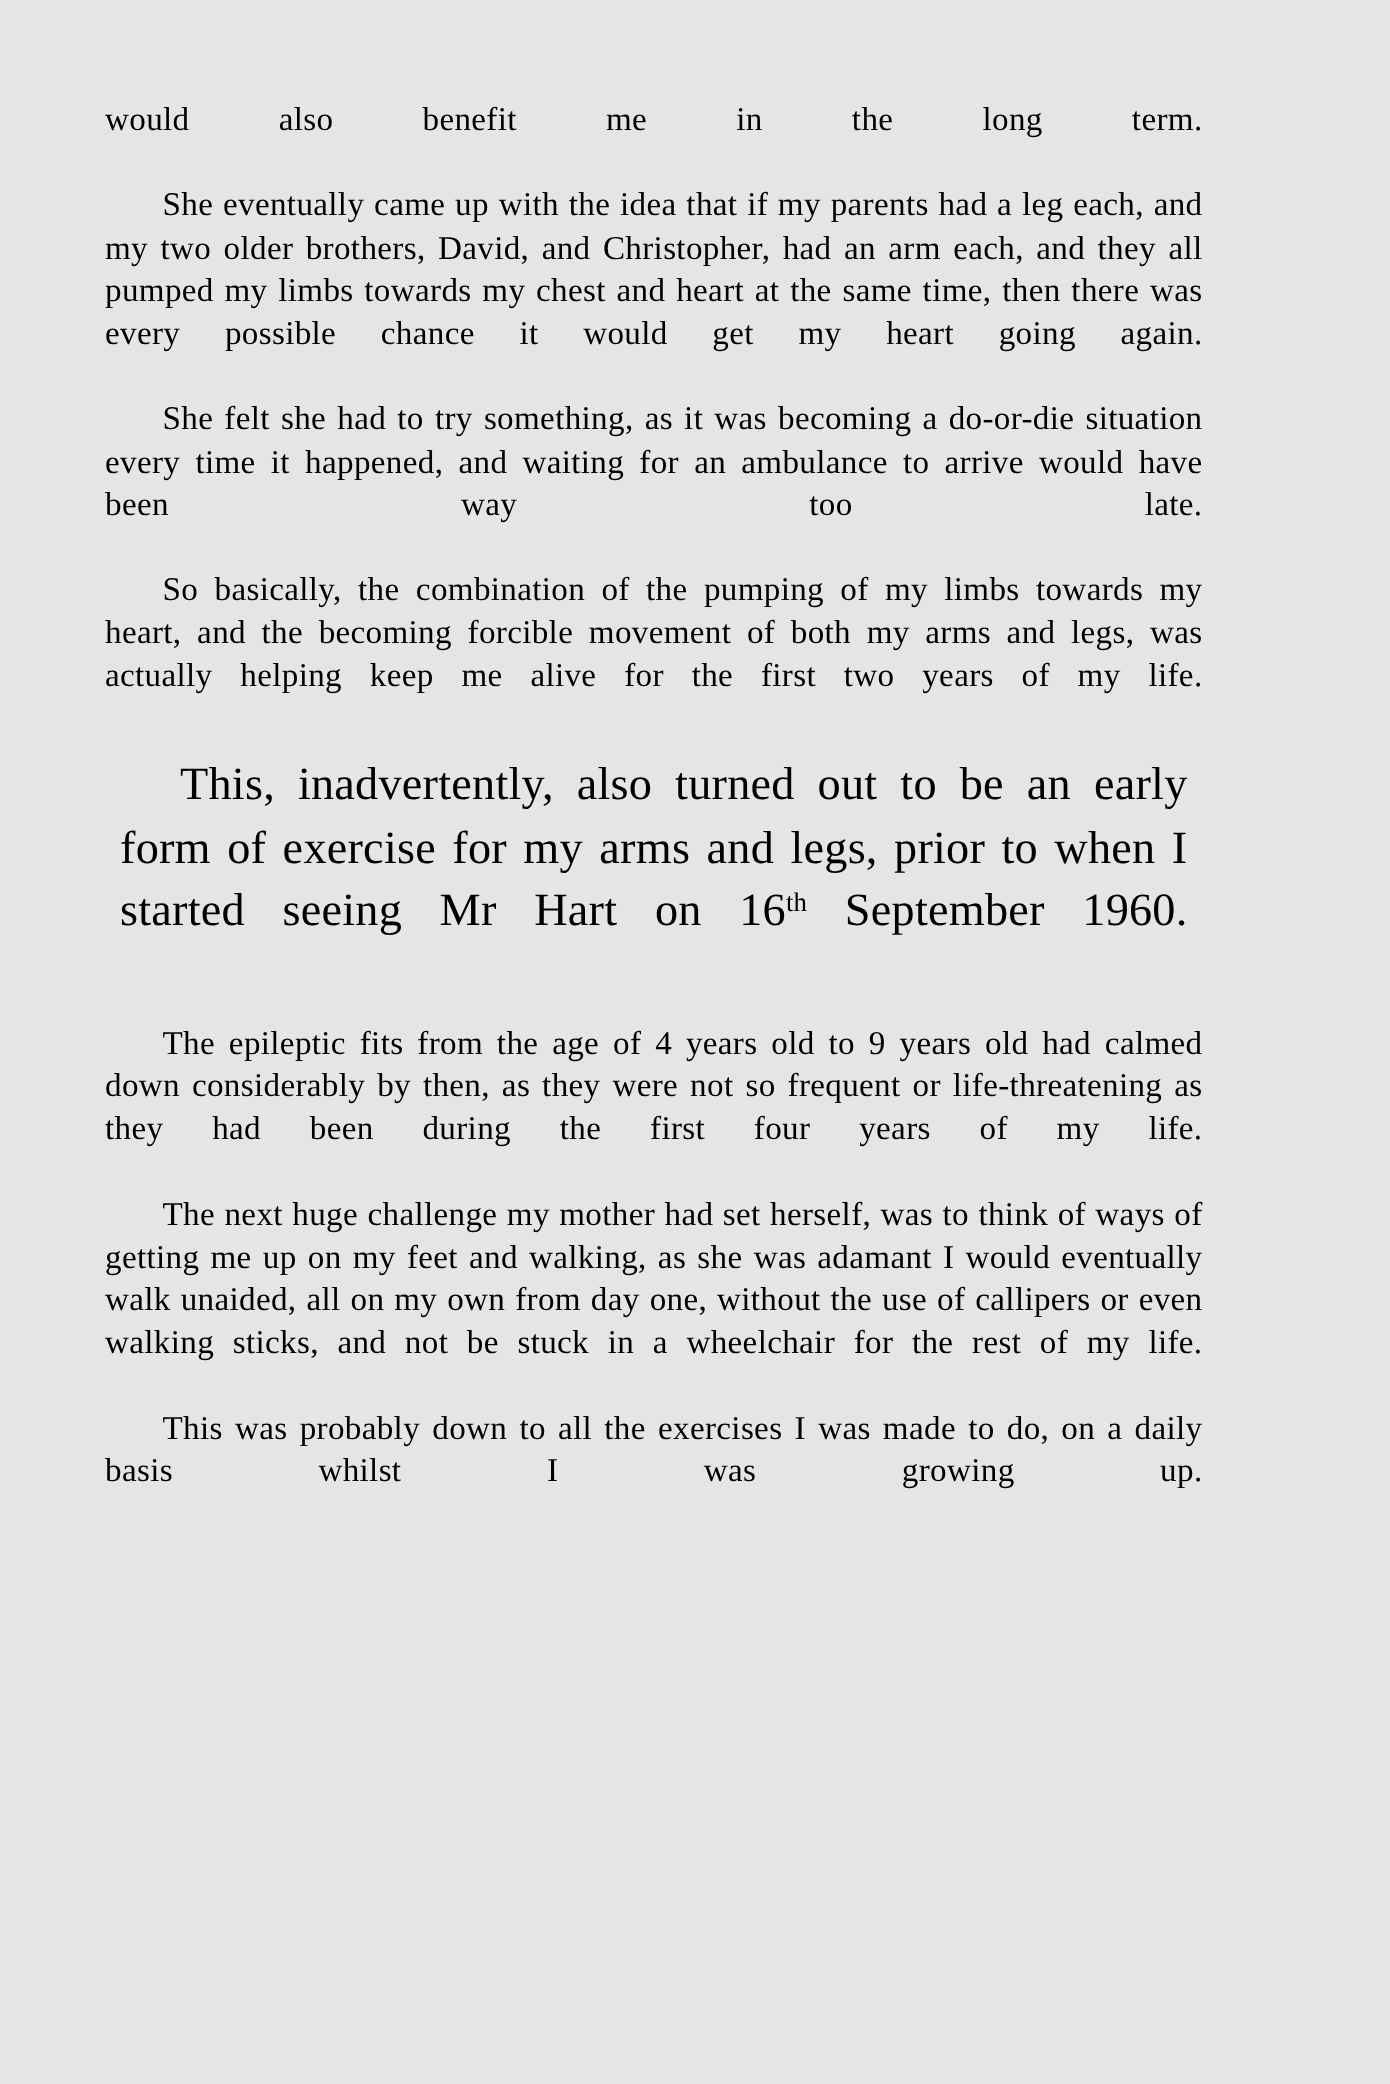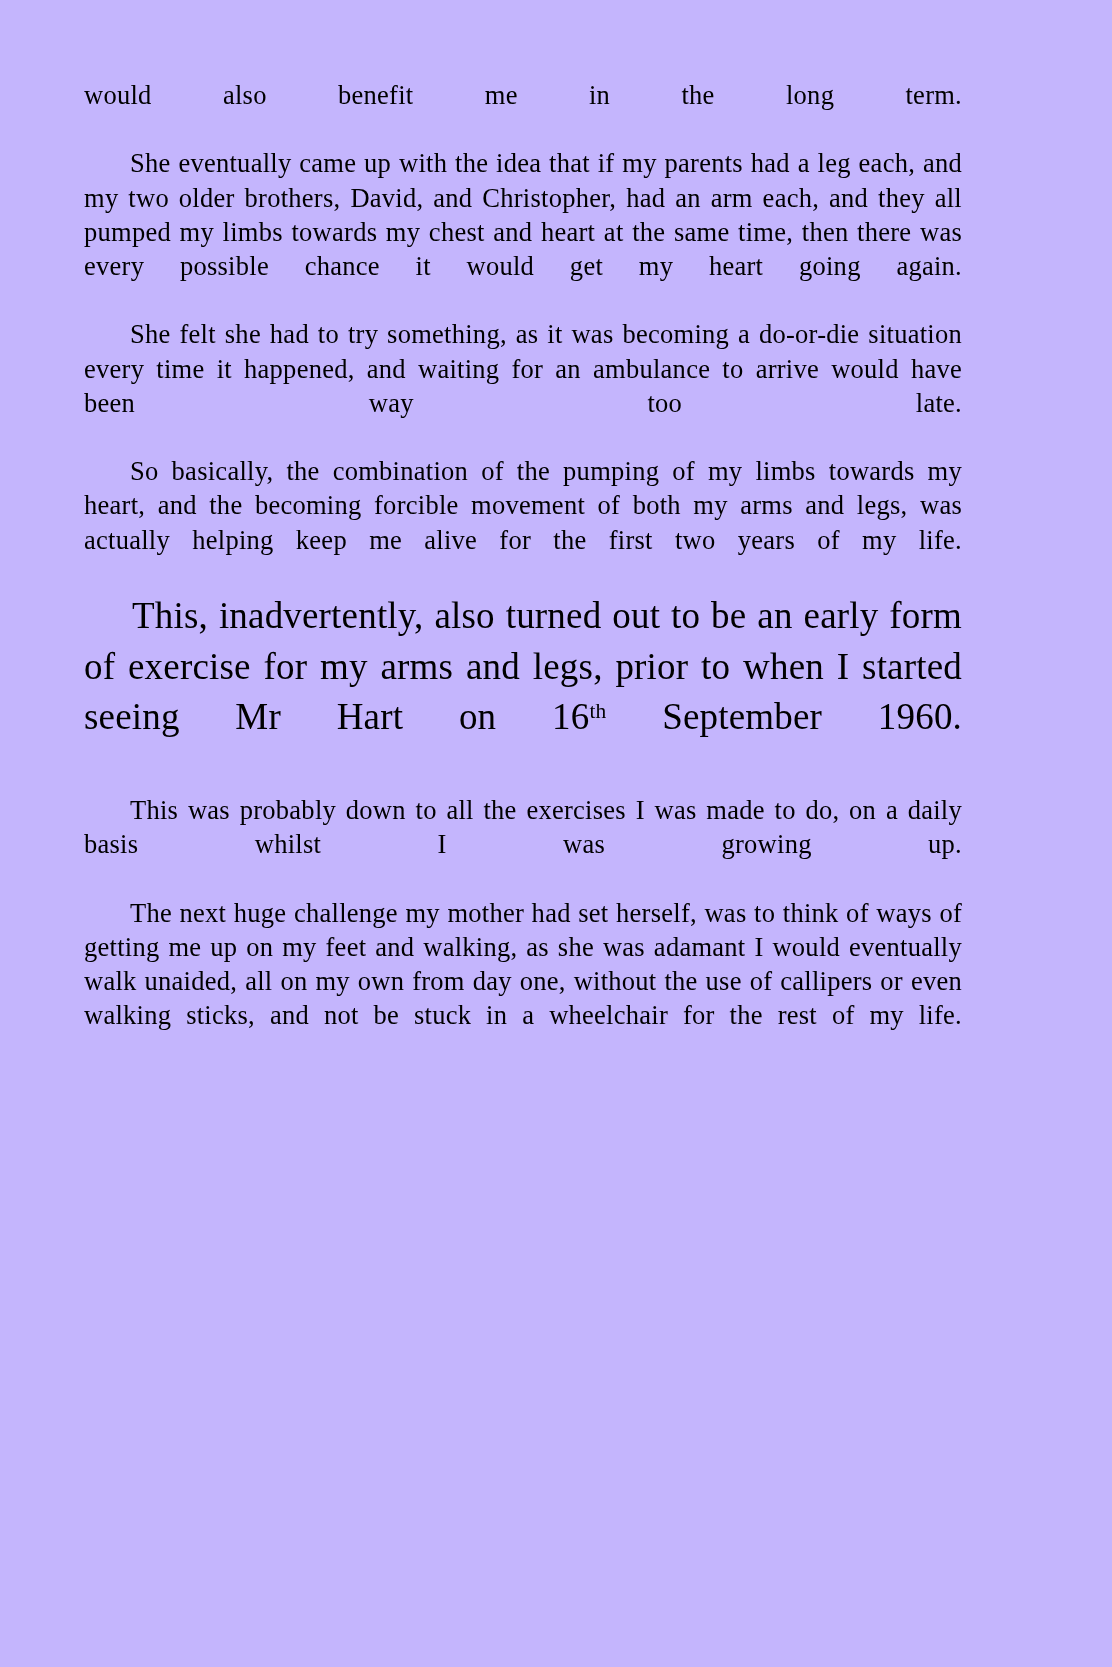--- a/index.html
+++ b/index.html
@@ -12,21 +12,21 @@
     height: 1667px;
     font-family: "Liberation Serif", "DejaVu Serif", serif;
     color: #000000;
     -webkit-font-smoothing: antialiased;
   }
 
   #page {
     position: relative;
     width: 1112px;
     height: 1667px;
-    background: #c4b5fd;
+    background: #e5e5e5;
     box-sizing: border-box;
   }
 
   #text-column {
     position: absolute;
     left: 84px;
     top: 78px;
     width: 878px;
   }
 
@@ -40,21 +40,21 @@
     letter-spacing: 0.01em;
     text-indent: 46px;
     word-spacing: 0.02em;
   }
 
   p.para.no-indent {
     text-indent: 0;
   }
 
   p.emphasis {
-    margin: 0;
+    margin: 12px;
     padding: 0;
     text-align: justify;
     text-justify: inter-word;
     font-size: 37px;
     line-height: 50.5px;
     text-indent: 48px;
     letter-spacing: 0.005em;
   }
 
   p.emphasis .sup {
@@ -83,20 +83,21 @@
 
     <p class="para">She eventually came up with the idea that if my parents had a leg each, and my two older brothers, David, and Christopher, had an arm each, and they all pumped my limbs towards my chest and heart at the same time, then there was every possible chance it would get my heart going again.</p>
 
     <p class="para">She felt she had to try something, as it was becoming a do-or-die situation every time it happened, and waiting for an ambulance to arrive would have been way too late.</p>
 
     <p class="para">So basically, the combination of the pumping of my limbs towards my heart, and the becoming forcible movement of both my arms and legs, was actually helping keep me alive for the first two years of my life.</p>
 
     <p class="emphasis"><span>This, inadvertently, also turned out to be an early form of exercise for my arms and legs, prior to when I started seeing Mr Hart on 16</span><span class="sup">th</span><span> September 1960.</span></p>
 
 
+    <p class="para">The epileptic fits from the age of 4 years old to 9 years old had calmed down considerably by then, as they were not so frequent or life-threatening as they had been during the first four years of my life.</p>
+
+    <p class="para">The next huge challenge my mother had set herself, was to think of ways of getting me up on my feet and walking, as she was adamant I would eventually walk unaided, all on my own from day one, without the use of callipers or even walking sticks, and not be stuck in a wheelchair for the rest of my life.</p>
 
     <p class="para">This was probably down to all the exercises I was made to do, on a daily basis whilst I was growing up.</p>
-
-    <p class="para">The next huge challenge my mother had set herself, was to think of ways of getting me up on my feet and walking, as she was adamant I would eventually walk unaided, all on my own from day one, without the use of callipers or even walking sticks, and not be stuck in a wheelchair for the rest of my life.</p>
 
 
   </div>
 </div>
 
 </body></html>

